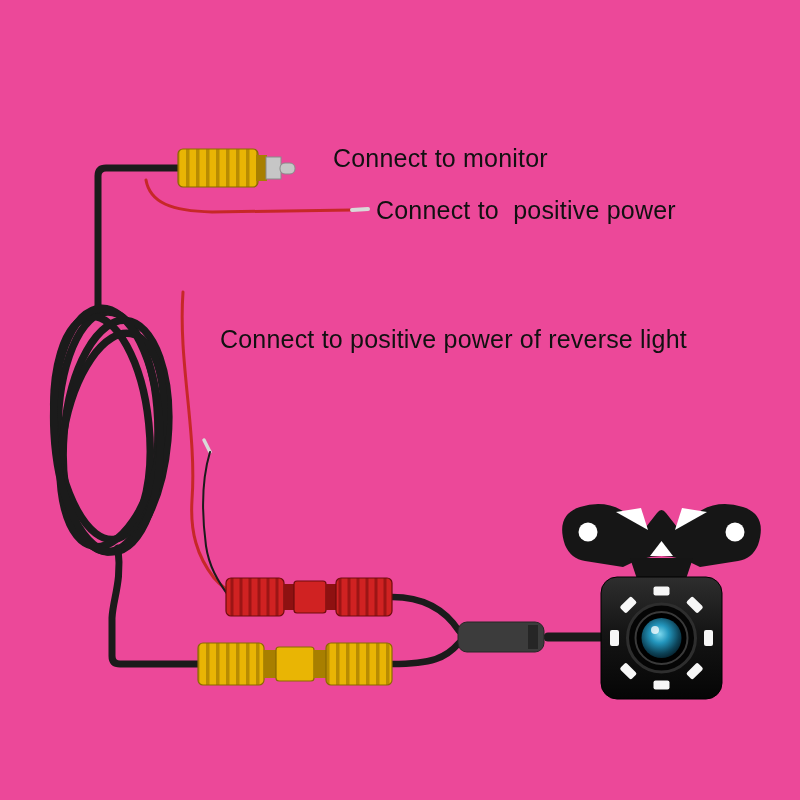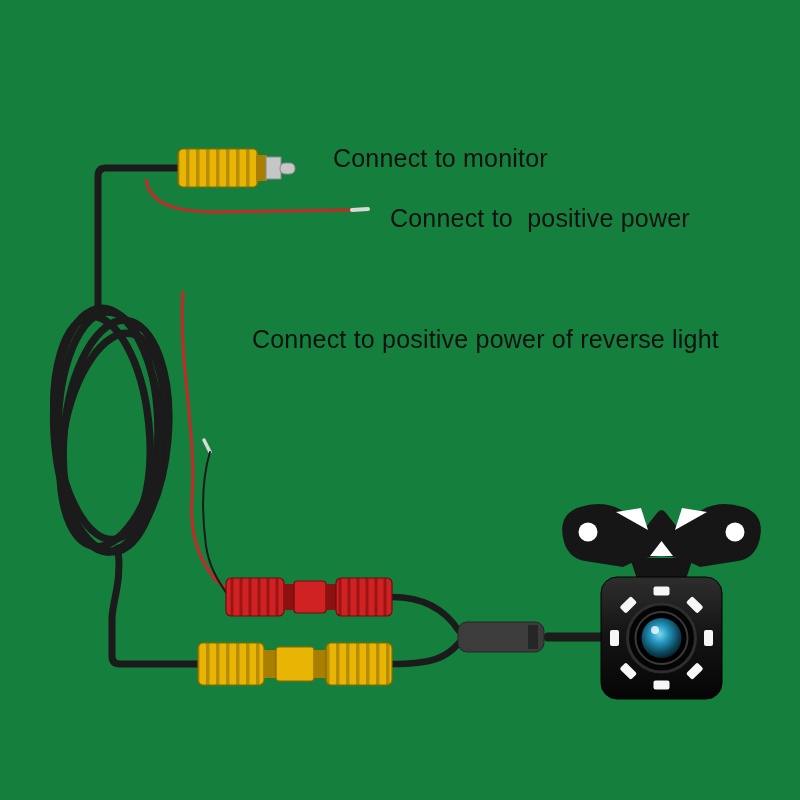--- a/index.html
+++ b/index.html
@@ -1,17 +1,17 @@
 <!DOCTYPE html>
 <html style="--label-text: #111111; --wire-black: #1b1b1b; --wire-red: #c62828; --wire-white-tip: #d9d9d9; --rca-yellow: #e9b504; --rca-yellow-dark: #a87f00; --rca-red: #d02222; --rca-red-dark: #8e1111; --metal: #c6c6c6; --connector-gray: #3c3c3c; --camera-body: #121212; --lens-teal: #2396bd; --led-white: #f7f7f7;"><head>
 <meta charset="utf-8">
 <style>
   html,body { margin:0; padding:0; background:#ffffff; }
   .stage {
-    position:relative; width:800px; height:800px; background:#15803d;
+    position:relative; width:800px; height:800px; background:#ec4899;
     overflow:hidden; font-family:"Liberation Sans", sans-serif;
   }
   .stage svg { position:absolute; left:0; top:0; }
   .label {
     position:absolute; font-size:25px; color:var(--label-text,#111);
     white-space:pre; letter-spacing:0.2px;
   }
   
   .wire-black { stroke:var(--wire-black,#1b1b1b); fill:none; stroke-linecap:round; stroke-linejoin:round; }
   .wire-red   { stroke:var(--wire-red,#c62828); fill:none; stroke-linecap:round; stroke-linejoin:round; }
@@ -154,16 +154,16 @@
       <g>
         <circle cx="661.5" cy="638" r="34" fill="#050505" stroke="#2e2e2e" stroke-width="3"></circle>
         <circle cx="661.5" cy="638" r="26" fill="#000" stroke="#3a3a3a" stroke-width="2"></circle>
         <circle cx="661.5" cy="638" r="20" fill="url(#lensGrad)"></circle>
         <circle cx="655" cy="630" r="4" fill="#ffffff" opacity="0.75"></circle>
       </g>
     </g>
   </svg>
 
   <div class="label" style="left:333px; top:144px;">Connect to monitor</div>
-  <div class="label" style="left:376px; top:204px;margin-left:14px;">Connect to  positive power</div>
-  <div class="label" style="left:220px; top:325px;margin-left:32px;">Connect to positive power of reverse light</div>
+  <div class="label" style="left:376px; top:196px;">Connect to  positive power</div>
+  <div class="label" style="left:220px; top:325px;">Connect to positive power of reverse light</div>
 
 </div>
 
 </body></html>

